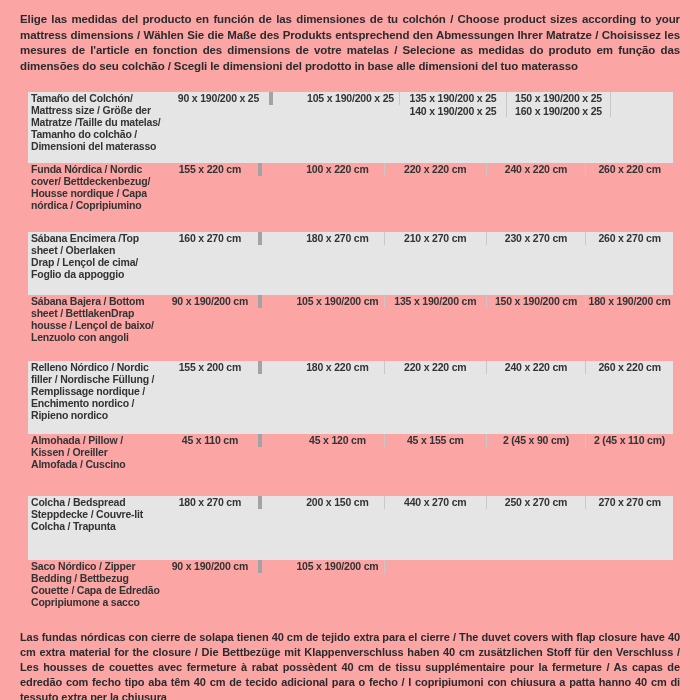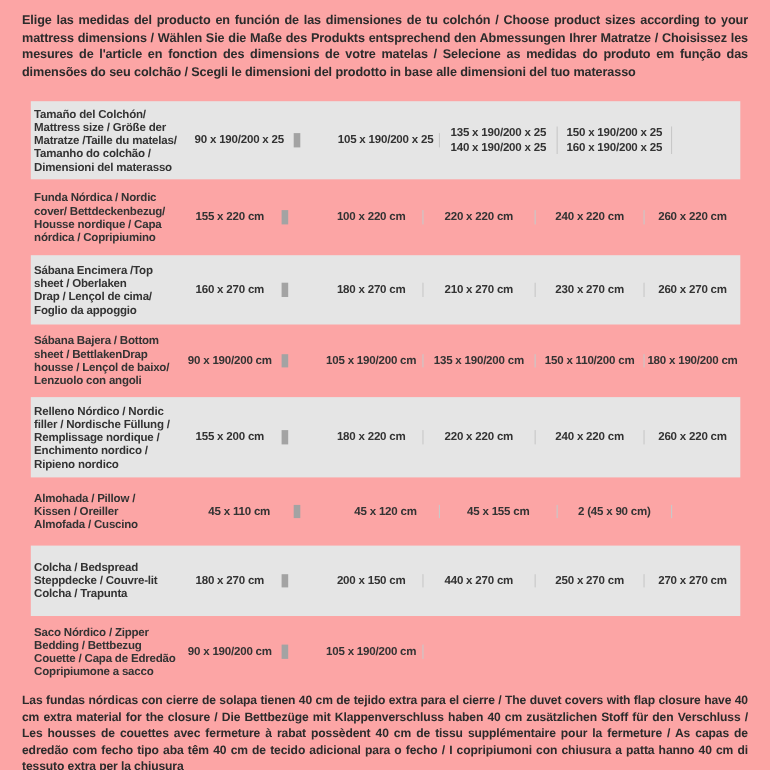--- a/index.html
+++ b/index.html
@@ -11,21 +11,21 @@
   }
   .page{position:relative;width:700px;height:700px;overflow:hidden;background:#fca5a5;}
 
   .intro{
     position:absolute;left:20px;top:12px;width:660px;
     font-size:11.5px;font-weight:bold;line-height:15.6px;
     text-align:justify;letter-spacing:-0.1px;color:#2b2b2b;
   }
 
   .sizes-table{position:absolute;left:28px;top:92px;width:645px;}
-  .trow{display:flex;align-items:center;}
+  .trow{display:flex;align-items:flex-start;}
   .trow.shade{background:#e5e5e5;}
   .trow:nth-child(1){height:71px}
   .trow:nth-child(2){height:69px}
   .trow:nth-child(3){height:63px}
   .trow:nth-child(4){height:66px}
   .trow:nth-child(5){height:73px}
   .trow:nth-child(6){height:62px}
   .trow:nth-child(7){height:64px}
   .trow:nth-child(8){height:65px}
 
@@ -33,21 +33,21 @@
     box-sizing:border-box;
     display:flex;align-items:center;justify-content:center;
     text-align:center;font-weight:bold;
     font-size:10.5px;line-height:12.5px;letter-spacing:-0.2px;
     white-space:pre-line;color:#333333;
   }
   .cell.label{
     width:140px;justify-content:flex-start;text-align:left;
     padding-left:3px;line-height:12px;
   }
-  .v1{width:105px;border-right:6px solid #a3a3a3;}
+  .v1{width:105px;border-right:4px solid #a3a3a3;}
   .v2{width:98px;border-right:1px solid #c8c8c8;margin-left:29px;}
   .v3{width:107px;border-right:1px solid #c8c8c8;}
   .v4{width:104px;border-right:1px solid #c8c8c8;}
   .v5{width:91px;}
 
   .note{
     position:absolute;left:20px;top:630px;width:660px;
     font-size:11px;font-weight:bold;line-height:15px;
     text-align:justify;letter-spacing:-0.1px;color:#2b2b2b;
   }
@@ -100,21 +100,21 @@
     </div>
 
     <div class="trow">
       <div class="cell label">Sábana Bajera / Bottom
 sheet / BettlakenDrap
 housse / Lençol de baixo/
 Lenzuolo con angoli</div>
       <div class="cell v1">90 x 190/200 cm</div>
       <div class="cell v2">105 x 190/200 cm</div>
       <div class="cell v3">135 x 190/200 cm</div>
-      <div class="cell v4">150 x 110/200 cm</div>
+      <div class="cell v4">150 x 190/200 cm</div>
       <div class="cell v5">180 x 190/200 cm</div>
     </div>
 
     <div class="trow shade">
       <div class="cell label">Relleno Nórdico / Nordic
 filler / Nordische Füllung /
 Remplissage nordique /
 Enchimento nordico /
 Ripieno nordico</div>
       <div class="cell v1">155 x 200 cm</div>
@@ -125,20 +125,21 @@
     </div>
 
     <div class="trow">
       <div class="cell label">Almohada / Pillow /
 Kissen / Oreiller
 Almofada / Cuscino</div>
       <div class="cell v1">45 x 110 cm</div>
       <div class="cell v2">45 x 120 cm</div>
       <div class="cell v3">45 x 155 cm</div>
       <div class="cell v4">2 (45 x 90 cm)</div>
+      <div class="cell v5">2 (45 x 110 cm)</div>
     </div>
 
     <div class="trow shade">
       <div class="cell label">Colcha / Bedspread
 Steppdecke / Couvre-lit
 Colcha / Trapunta</div>
       <div class="cell v1">180 x 270 cm</div>
       <div class="cell v2">200 x 150 cm</div>
       <div class="cell v3">440 x 270 cm</div>
       <div class="cell v4">250 x 270 cm</div>

